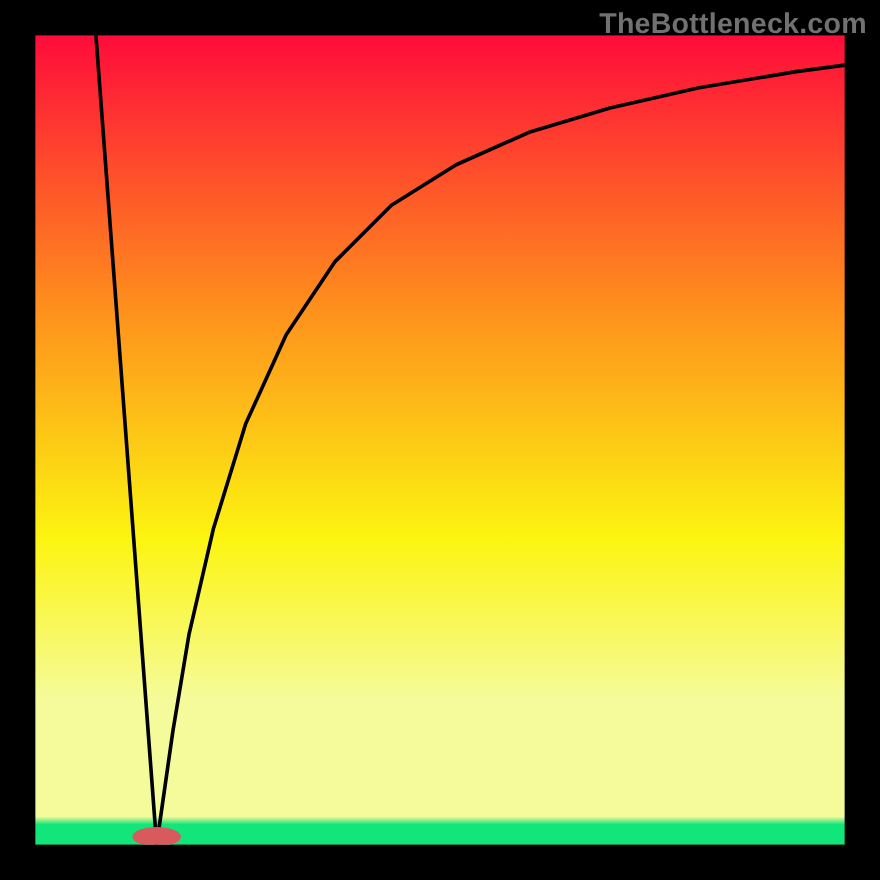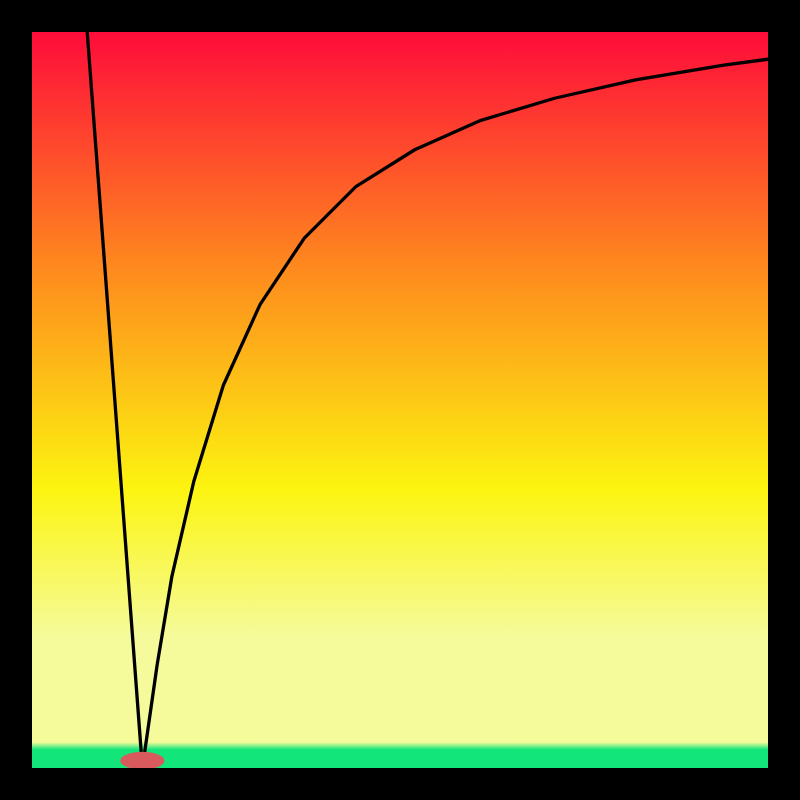--- a/index.html
+++ b/index.html
@@ -51,13 +51,14 @@
           <stop offset="96.5%" stop-color="#f5fb9a"></stop>
           <stop offset="97.5%" stop-color="#12e579"></stop>
           <stop offset="100%" stop-color="#12e579"></stop>
         </linearGradient>
     </defs>
     <rect x="0" y="0" width="100" height="100" fill="url(#bg-grad)"></rect>
     <path fill="none" stroke-width="0.45" stroke-linecap="round" stroke-linejoin="round" vector-effect="none" d="M7.5 0 L9 20 L10.5 40 L12 60 L13.5 80 L15 100" stroke="#000000"></path>
     <path fill="none" stroke-width="0.45" stroke-linecap="round" stroke-linejoin="round" vector-effect="none" d="M15 100 L17 86 L19 74 L22 61 L26 48 L31 37 L37 28 L44 21 L52 16 L61 12 L71 9 L82 6.5 L94 4.5 L100 3.700000000000003" stroke="#000000"></path>
     <ellipse cx="15" cy="99" rx="3" ry="1.2" fill="#d85a5d"></ellipse>
   </svg>
+  <div class="watermark">TheBottleneck.com</div>
 </div>
 
 </body></html>

